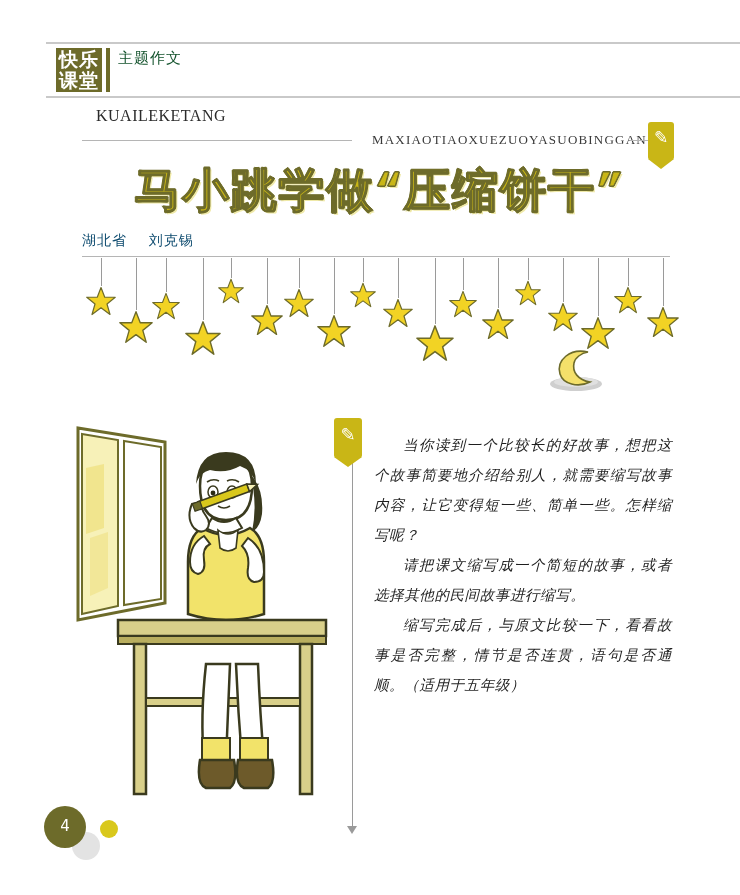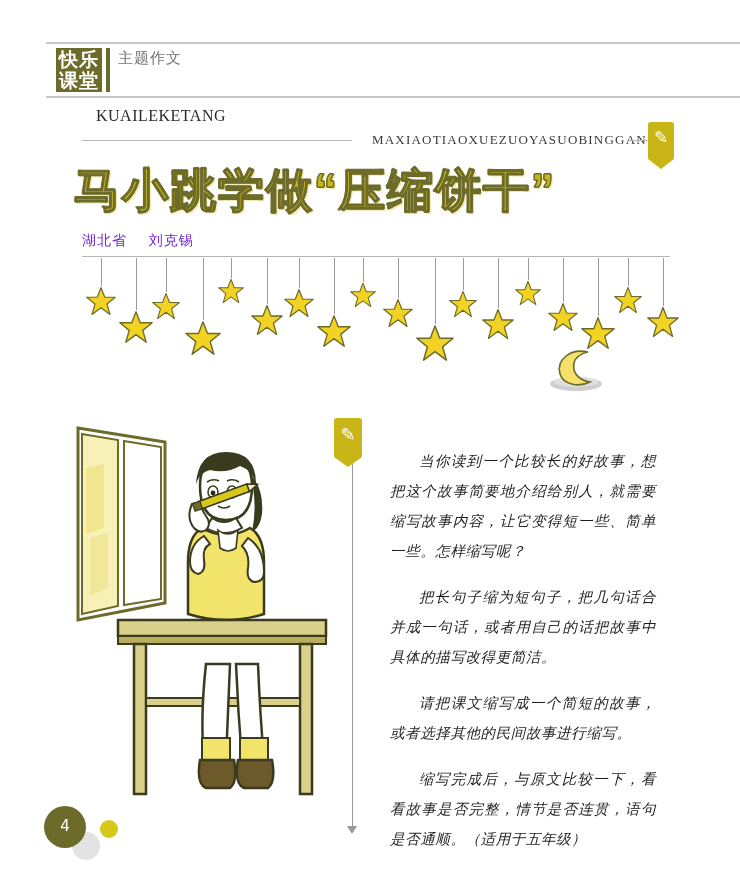--- a/index.html
+++ b/index.html
@@ -65,21 +65,21 @@
     width: 4px;
     height: 44px;
     background: #6d6b2a;
   }
   .header-cn {
     position: absolute;
     top: 7px;
     left: 118px;
     font-family: "DejaVu Sans", sans-serif;
     font-size: 15px;
-    color: #737373;
+    color: #14532d;
     letter-spacing: 1px;
   }
   .header-py {
     position: absolute;
     top: 29px;
     left: 96px;
     font-family: "Liberation Serif", serif;
     font-size: 16px;
     color: #2b2b2b;
     letter-spacing: 0.5px;
@@ -139,40 +139,41 @@
     width: 26px;
     text-align: center;
     color: #ffffff;
     font-family: "DejaVu Sans", sans-serif;
     font-size: 17px;
     line-height: 17px;
   }
   .main-title {
     position: absolute;
     top: 160px;
-    left: 74px;
+    left: 80px;
     width: 600px;
-    font-family: Liberation Sans, sans-serif;
+    font-family: Liberation Mono, monospace;
     font-weight: bold;
     font-size: 46px;
     letter-spacing: 2px;
     color: #c9b616;
     -webkit-text-stroke: 1px #6d6b2a;
     text-shadow:
       1px 0 0 #6d6b2a, -1px 0 0 #6d6b2a,
       0 1px 0 #6d6b2a, 0 -1px 0 #6d6b2a,
       2px 2px 0 #efe9a8;
+    text-align: center;
   }
   .byline {
     position: absolute;
     top: 232px;
     left: 82px;
     font-family: "DejaVu Sans", sans-serif;
     font-size: 14px;
-    color: #6d28d9;
+    color: #0c4a6e;
     letter-spacing: 1px;
   }
   .byline-rule {
     position: absolute;
     top: 256px;
     left: 82px;
     width: 588px;
     height: 1px;
     background: #b5b5b5;
   }
@@ -280,21 +281,21 @@
     width: 298px;
     font-family: "DejaVu Sans", sans-serif;
     font-size: 14.5px;
     line-height: 30px;
     color: #1f1f1f;
     font-style: italic;
     letter-spacing: 0.6px;
     text-align: justify;
   }
   .article p {
-    margin: 16px;
+    margin: 0;
     text-indent: 2em;
   }
   .article p.sub {
     text-indent: 2em;
     font-style: normal;
     font-weight: bold;
   }
 
   
   .footer-circle {
@@ -582,21 +583,20 @@
 
 <div class="arrow-line"></div>
 <div class="arrow-head"></div>
 
 <div class="body-tag">
   <span class="glyph">✎</span>
 </div>
 
 <div class="article" id="article">
     <p class="">当你读到一个比较长的好故事，想把这个故事简要地介绍给别人，就需要缩写故事内容，让它变得短一些、简单一些。怎样缩写呢？</p>
-    <p class="">把长句子缩为短句子，把几句话合并成一句话，或者用自己的话把故事中具体的描写改得更简洁。</p>
     <p class="">请把课文缩写成一个简短的故事，或者选择其他的民间故事进行缩写。</p>
     <p class="">缩写完成后，与原文比较一下，看看故事是否完整，情节是否连贯，语句是否通顺。（适用于五年级）</p>
   </div>
 
 <div class="footer-dot-gray"></div>
 <div class="footer-dot-yellow"></div>
 <div class="footer-circle">
   <span class="num">4</span>
 </div>
 

